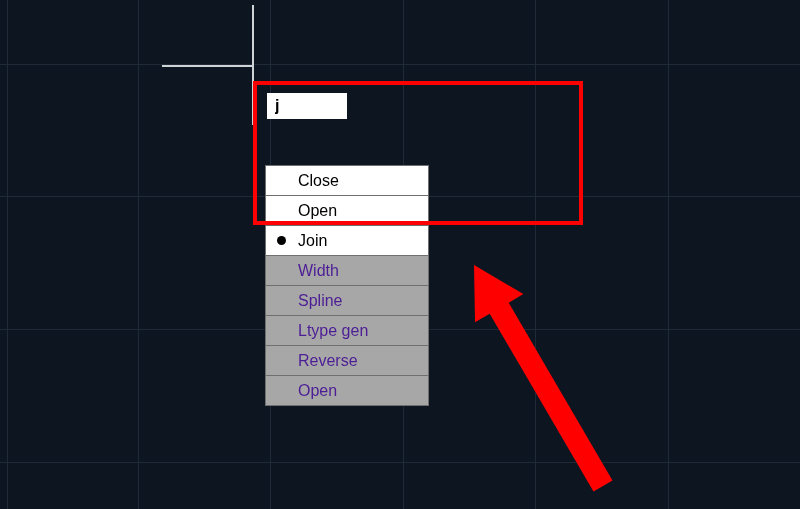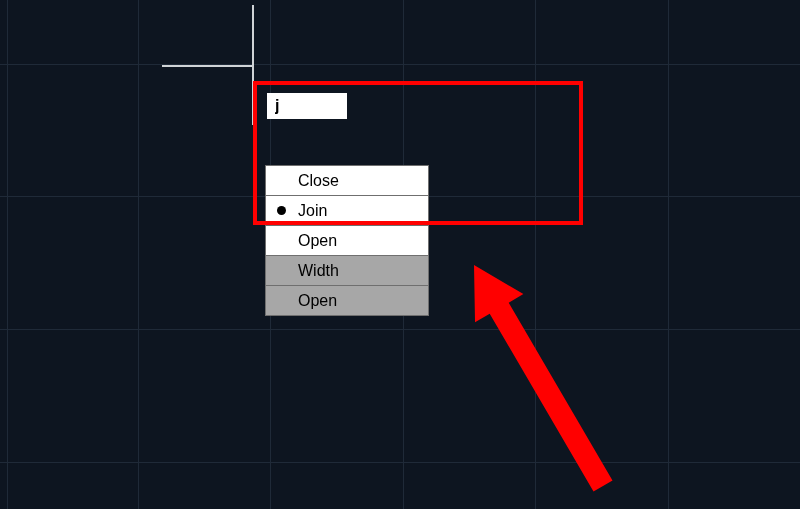--- a/index.html
+++ b/index.html
@@ -69,21 +69,21 @@
       width: 164px;
       margin-top: 37px;
     }
     .menu-item {
       display: flex;
       align-items: center;
       height: 31px;
       border: 1px solid #6f6f6f;
       margin-top: -1px;
       font-size: 16px;
-      color: #000000;
+      color: #4c1d95;
       cursor: pointer;
     }
     .menu-item .bullet-col {
       width: 30px;
       display: flex;
       align-items: center;
       justify-content: center;
     }
     .menu-item .label {
       padding-left: 2px;
@@ -135,32 +135,44 @@
 <div class="prompt">
   <input type="text" class="prompt-input" value="j" style="">
 </div>
 
 <div class="menu" id="menu">
     <div class="menu-item match">
       <div class="bullet-col"></div>
       <div class="label">Close</div>
     </div>
     <div class="menu-item match">
+      <div class="bullet-col"></div>
+      <div class="label">Open</div>
+    </div>
+    <div class="menu-item match">
       <div class="bullet-col">
         <div class="bullet"></div>
       </div>
       <div class="label">Join</div>
     </div>
-    <div class="menu-item match">
+    <div class="menu-item nomatch">
       <div class="bullet-col"></div>
-      <div class="label">Open</div>
+      <div class="label">Width</div>
     </div>
     <div class="menu-item nomatch">
       <div class="bullet-col"></div>
-      <div class="label">Width</div>
+      <div class="label">Spline</div>
+    </div>
+    <div class="menu-item nomatch">
+      <div class="bullet-col"></div>
+      <div class="label">Ltype gen</div>
+    </div>
+    <div class="menu-item nomatch">
+      <div class="bullet-col"></div>
+      <div class="label">Reverse</div>
     </div>
     <div class="menu-item nomatch">
       <div class="bullet-col"></div>
       <div class="label">Open</div>
     </div>
   </div>
 
 <div id="annot-box" class="annot-box" style="left: 253px; top: 81px; width: 330px; height: 144px;"></div>
 
 <svg id="arrow" class="arrow" width="800" height="509">

